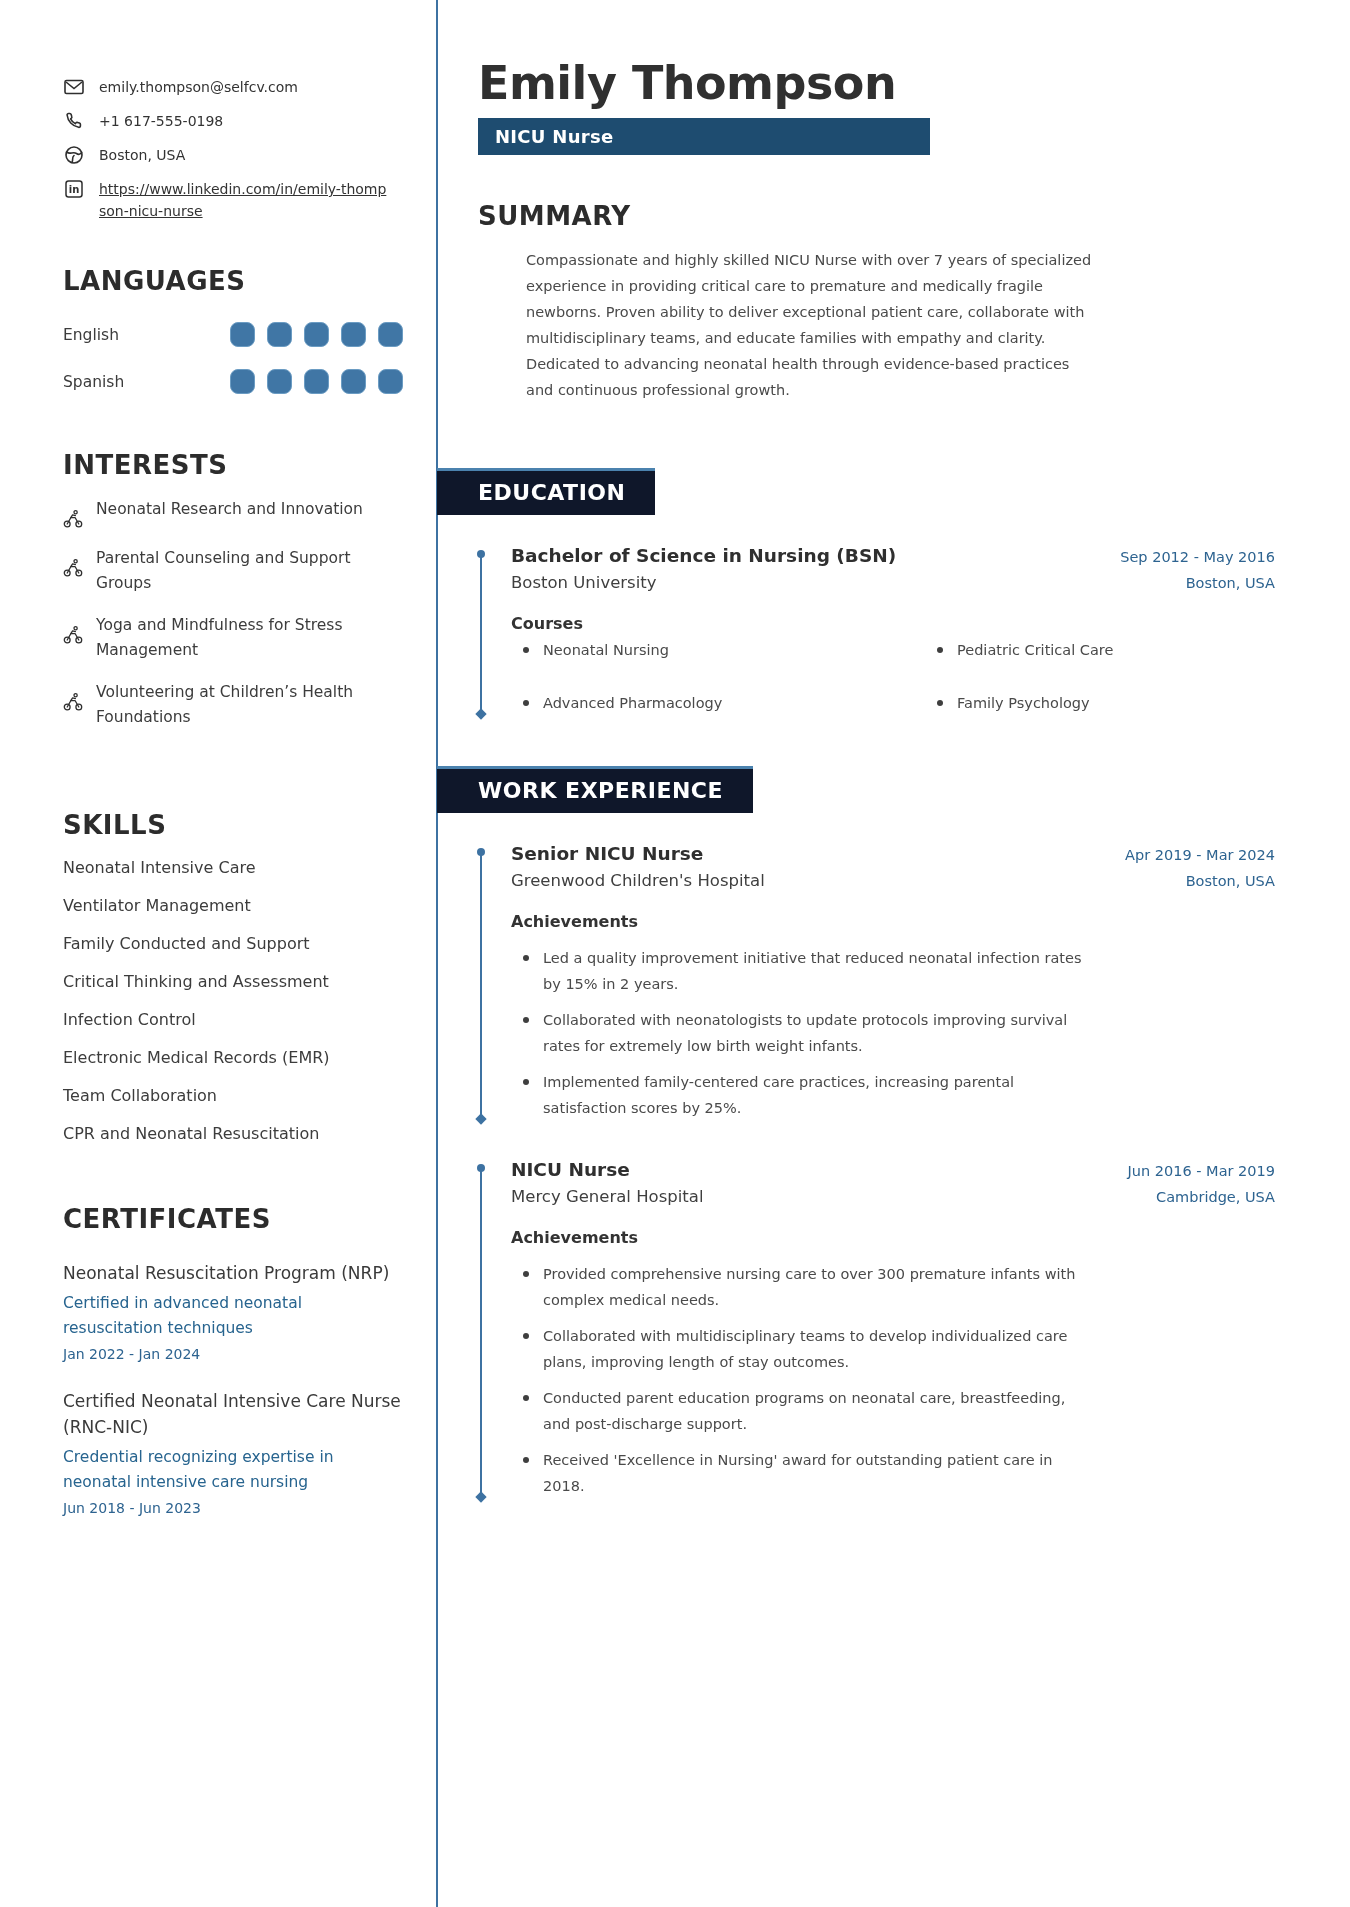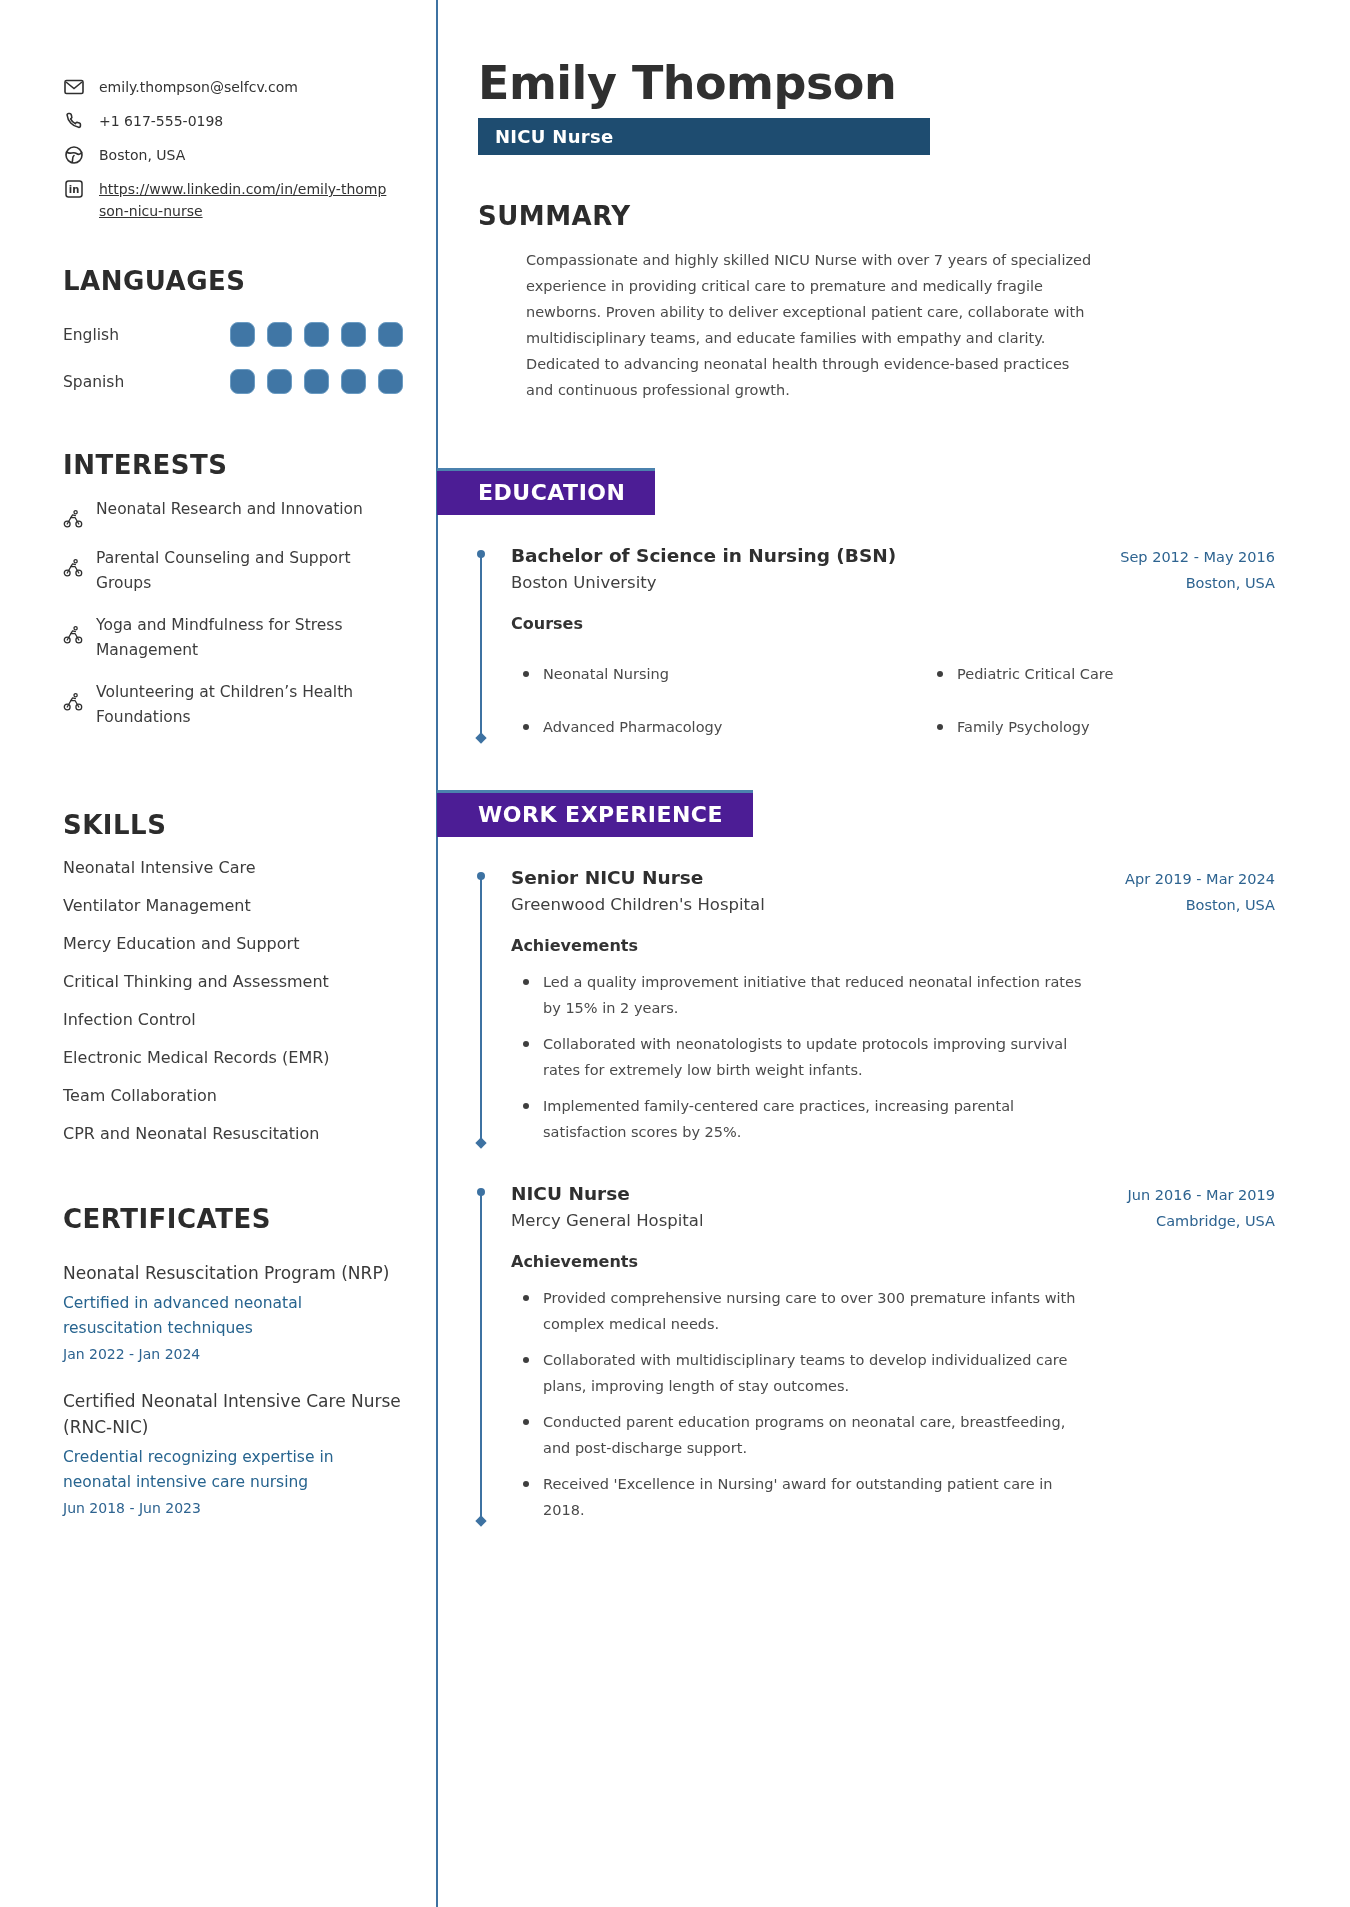--- a/index.html
+++ b/index.html
@@ -35,37 +35,37 @@
   
   .main{position:absolute;left:478px;top:58px;width:797px;}
   .name{font-size:46px;line-height:50px;font-weight:800;color:#303030;margin:0;letter-spacing:-.5px;}
   .role-banner{margin-top:10px;width:452px;height:37px;background:#1e4c70;color:#fff;
                font-size:18px;font-weight:700;line-height:37px;padding-left:17px;
                box-sizing:border-box;letter-spacing:.3px;}
   .summary-title{font-size:26px;font-weight:800;color:#2c2c2c;letter-spacing:.5px;margin:46px 0 0 0;}
   .summary-text{margin-top:16px;width:570px;font-size:14.5px;line-height:26px;color:#4a4a4a;margin-left:48px;}
 
   .section-banner{display:inline-block;margin-left:-41px;margin-top:50px;
-                  background:#4c1d95;border-top:3px solid #4b82ae;
+                  background:#0f172a;border-top:3px solid #4b82ae;
                   padding:0 30px 0 41px;height:44px;line-height:44px;
                   color:#fff;font-size:22px;font-weight:800;letter-spacing:.5px;}
 
   .entry{position:relative;padding-left:33px;margin-top:30px;}
   .tl{position:absolute;left:2px;top:10px;bottom:6px;width:2px;background:#3d72a2;}
   .tl-dot{position:absolute;left:-3px;top:-5px;width:8px;height:8px;border-radius:50%;background:#3d72a2;}
   .tl-diamond{position:absolute;left:-3px;bottom:-8px;width:8px;height:8px;background:#3d72a2;transform:rotate(45deg);}
   .entry-row{display:flex;justify-content:space-between;align-items:baseline;}
   .entry-title{font-size:18.5px;font-weight:700;color:#2f2f2f;}
   .entry-dates{font-size:14.5px;color:#2d6390;white-space:nowrap;}
   .entry-row2{margin-top:7px;gap:44px;}
   .entry-company{font-size:16.5px;color:#3f3f3f;}
   .entry-location{font-size:14.5px;color:#2d6390;white-space:nowrap;}
   .sub-label{font-size:16px;font-weight:700;color:#333;margin-top:22px;}
 
-  ul.courses{list-style:none;margin:28px 0 0 0;padding:0 0 0 10px;
+  ul.courses{list-style:none;margin:4px 0 0 0;padding:0 0 0 10px;
              display:grid;grid-template-columns:414px 1fr;row-gap:27px;grid-auto-flow:row;}
   ul.courses li,ul.achv li{position:relative;padding-left:22px;font-size:14.5px;line-height:26px;color:#4a4a4a;}
   ul.courses li::before,ul.achv li::before{content:"";position:absolute;left:2px;top:10px;
              width:6px;height:6px;border-radius:50%;background:#3f3f3f;}
   ul.achv{list-style:none;margin:14px 0 0 0;padding:0 0 0 10px;}
   ul.achv li{max-width:545px;margin-bottom:10px;}
   .work-entry2{margin-top:38px;}
 </style>
 </head>
 <body>
@@ -185,21 +185,21 @@
   </section>
 
   <section class="skills">
     <h2 class="side-header">SKILLS</h2>
     <div>
 
         <div class="skill-item">Neonatal Intensive Care</div>
 
         <div class="skill-item">Ventilator Management</div>
 
-        <div class="skill-item">Mercy Education and Support</div>
+        <div class="skill-item">Family Conducted and Support</div>
 
         <div class="skill-item">Critical Thinking and Assessment</div>
 
         <div class="skill-item">Infection Control</div>
 
         <div class="skill-item">Electronic Medical Records (EMR)</div>
 
         <div class="skill-item">Team Collaboration</div>
 
         <div class="skill-item">CPR and Neonatal Resuscitation</div>

